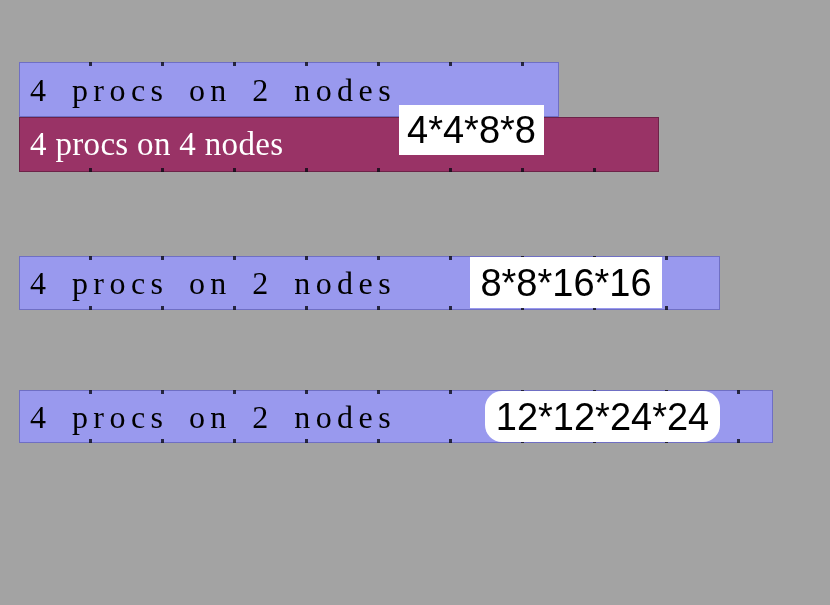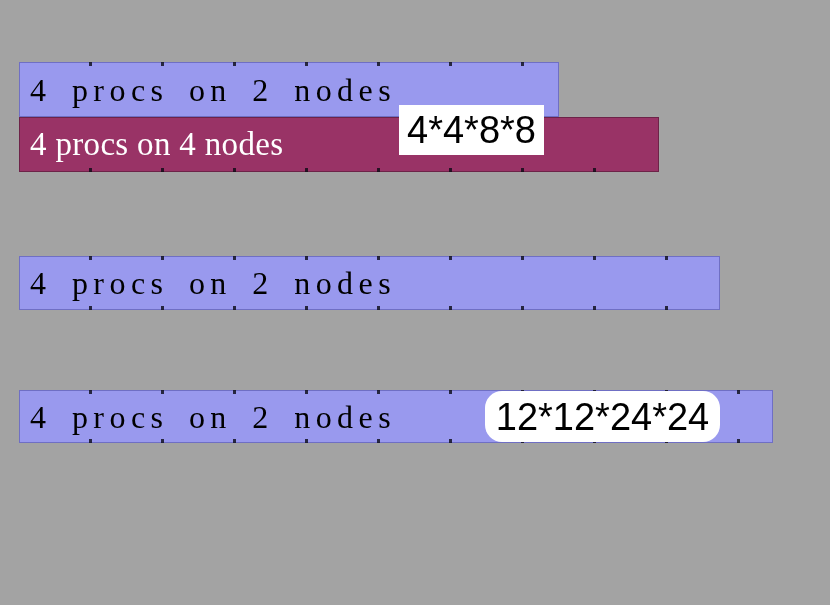--- a/index.html
+++ b/index.html
@@ -103,16 +103,17 @@
   </div>
 
   <div class="bar series1" id="bar-g3-s1">
     <div class="ticks top"></div>
     <div class="ticks bottom"></div>
     <span class="bar-label spaced">4 procs on 2 nodes</span>
   </div>
 
   <div class="cat-box" id="cat-box-1">4*4*8*8</div>
 
+  <div class="cat-box" id="cat-box-2">8*8*16*16</div>
 
   <div class="cat-box" id="cat-box-3">12*12*24*24</div>
 
 </div>
 
 </body></html>

